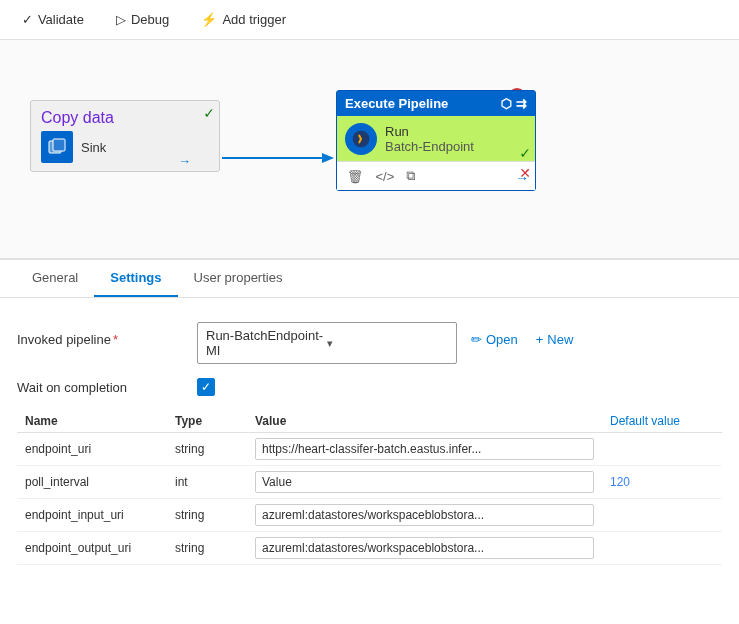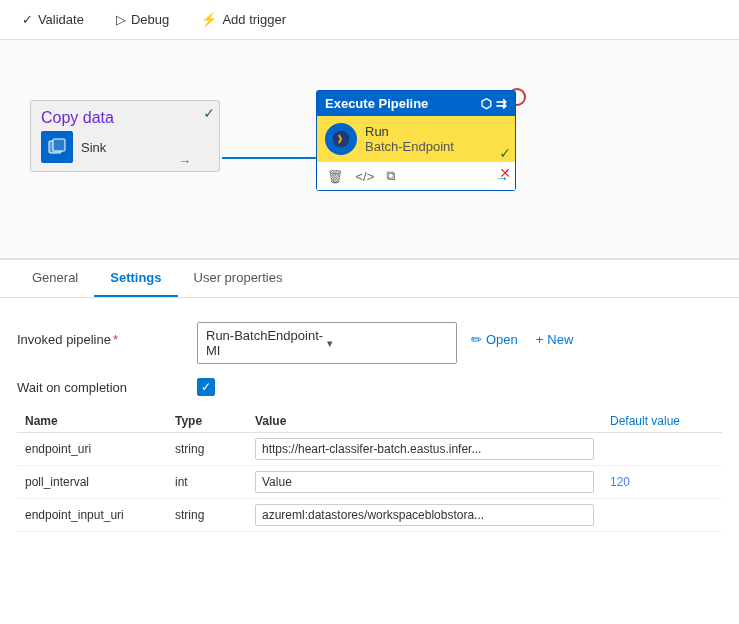--- a/index.html
+++ b/index.html
@@ -42,34 +42,34 @@
       display: flex; align-items: center; justify-content: center;
       color: white; font-size: 16px;
     }
     .node-status-check {
       position: absolute; top: 4px; right: 4px;
       color: #107c10; font-size: 14px;
     }
 
     
     .node-execute {
-      position: absolute; left: 316px; top: 50px;
+      position: absolute; left: 336px; top: 50px;
       background: #0066cc; border: 1px solid #0055bb;
       width: 200px;
       border-radius: 3px;
       color: white;
     }
     .node-execute-header {
       display: flex; align-items: center; justify-content: space-between;
       padding: 5px 8px;
       font-weight: 600; font-size: 13px;
     }
     .node-execute-header-icons { display: flex; gap: 4px; }
     .node-execute-body {
-      background: #fde047; color: #333;
+      background: #bef264; color: #333;
       padding: 6px 8px;
       display: flex; align-items: center; gap: 8px;
       min-height: 45px;
     }
     .execute-icon {
       width: 32px; height: 32px;
       background: #0066cc;
       border-radius: 50%;
       display: flex; align-items: center; justify-content: center;
       color: white; font-size: 14px;
@@ -322,17 +322,27 @@
           <tr>
             <td>endpoint_input_uri</td>
             <td>string</td>
             <td>
               <div class="value-input" style="cursor: pointer;">
                 <span class="value-input-text">azureml:datastores/workspaceblobstora...</span>
               </div>
             </td>
             <td style="color: rgb(0, 120, 212); font-weight: 500;"></td>
           </tr>
+          <tr>
+            <td>endpoint_output_uri</td>
+            <td>string</td>
+            <td>
+              <div class="value-input" style="cursor: pointer;">
+                <span class="value-input-text">azureml:datastores/workspaceblobstora...</span>
+              </div>
+            </td>
+            <td style="color: rgb(0, 120, 212); font-weight: 500;"></td>
+          </tr>
         </tbody>
     </table>
   </div>
 
 </div>
 
 </body></html>

